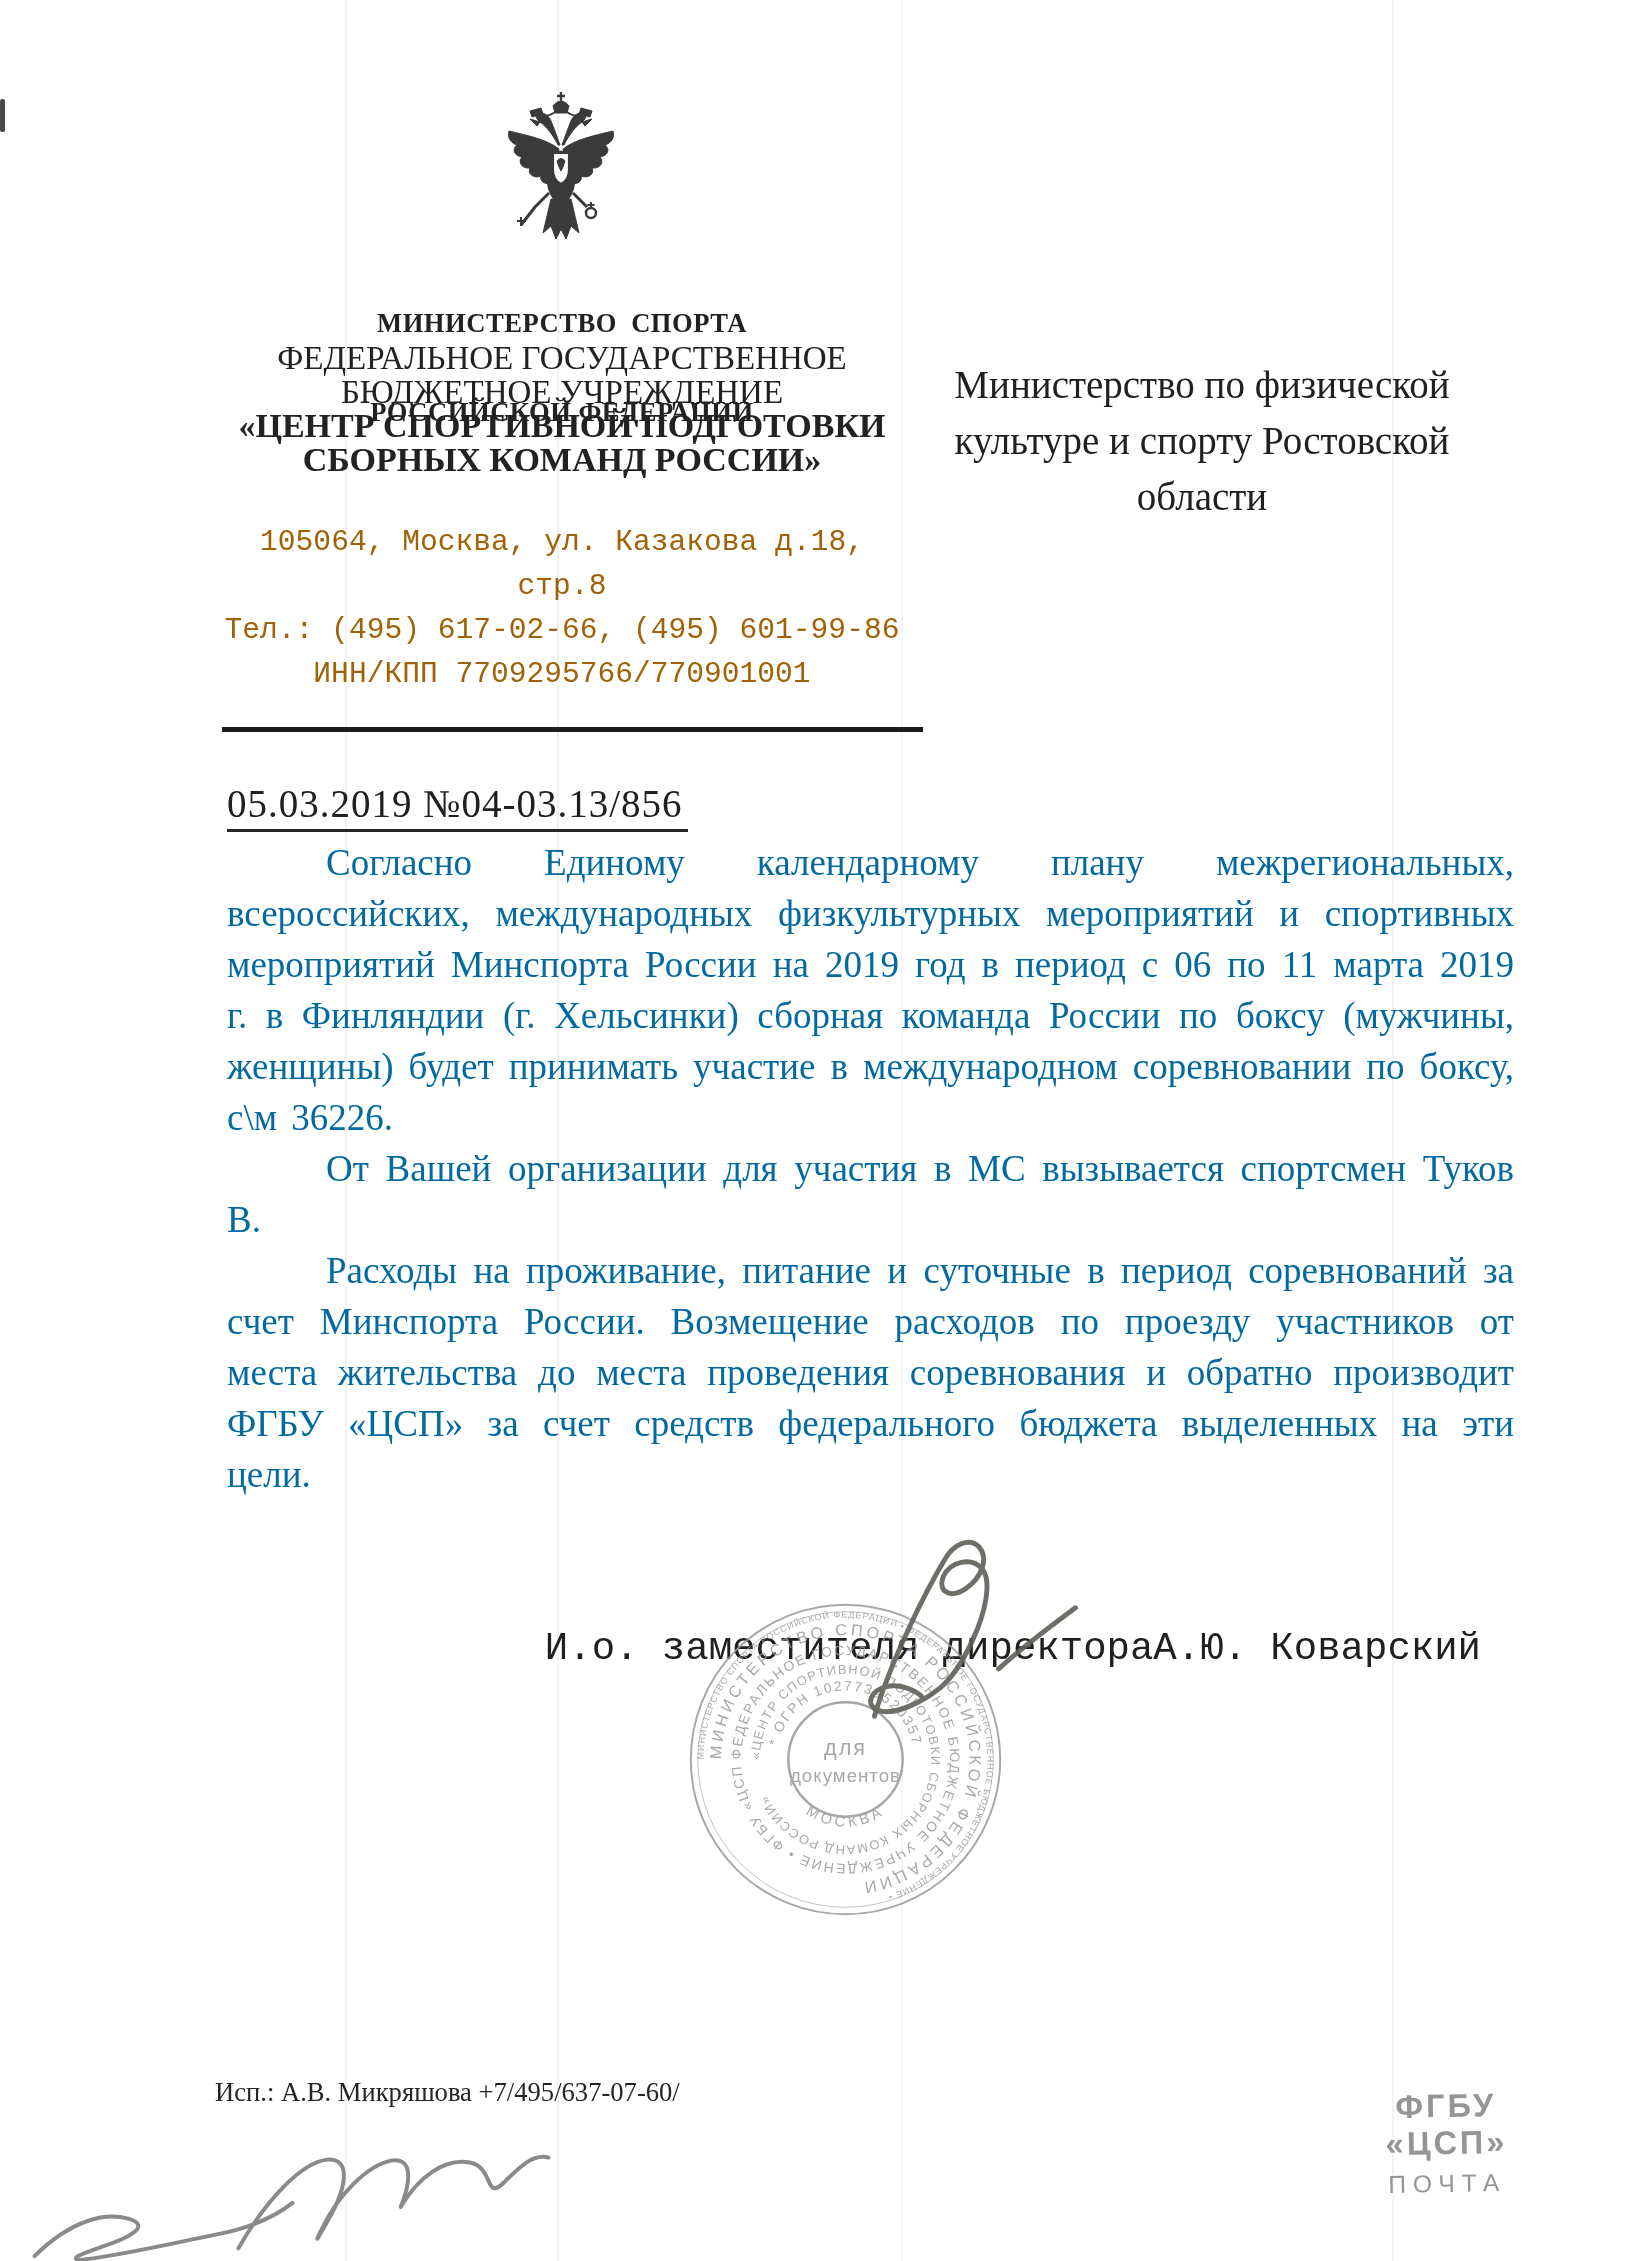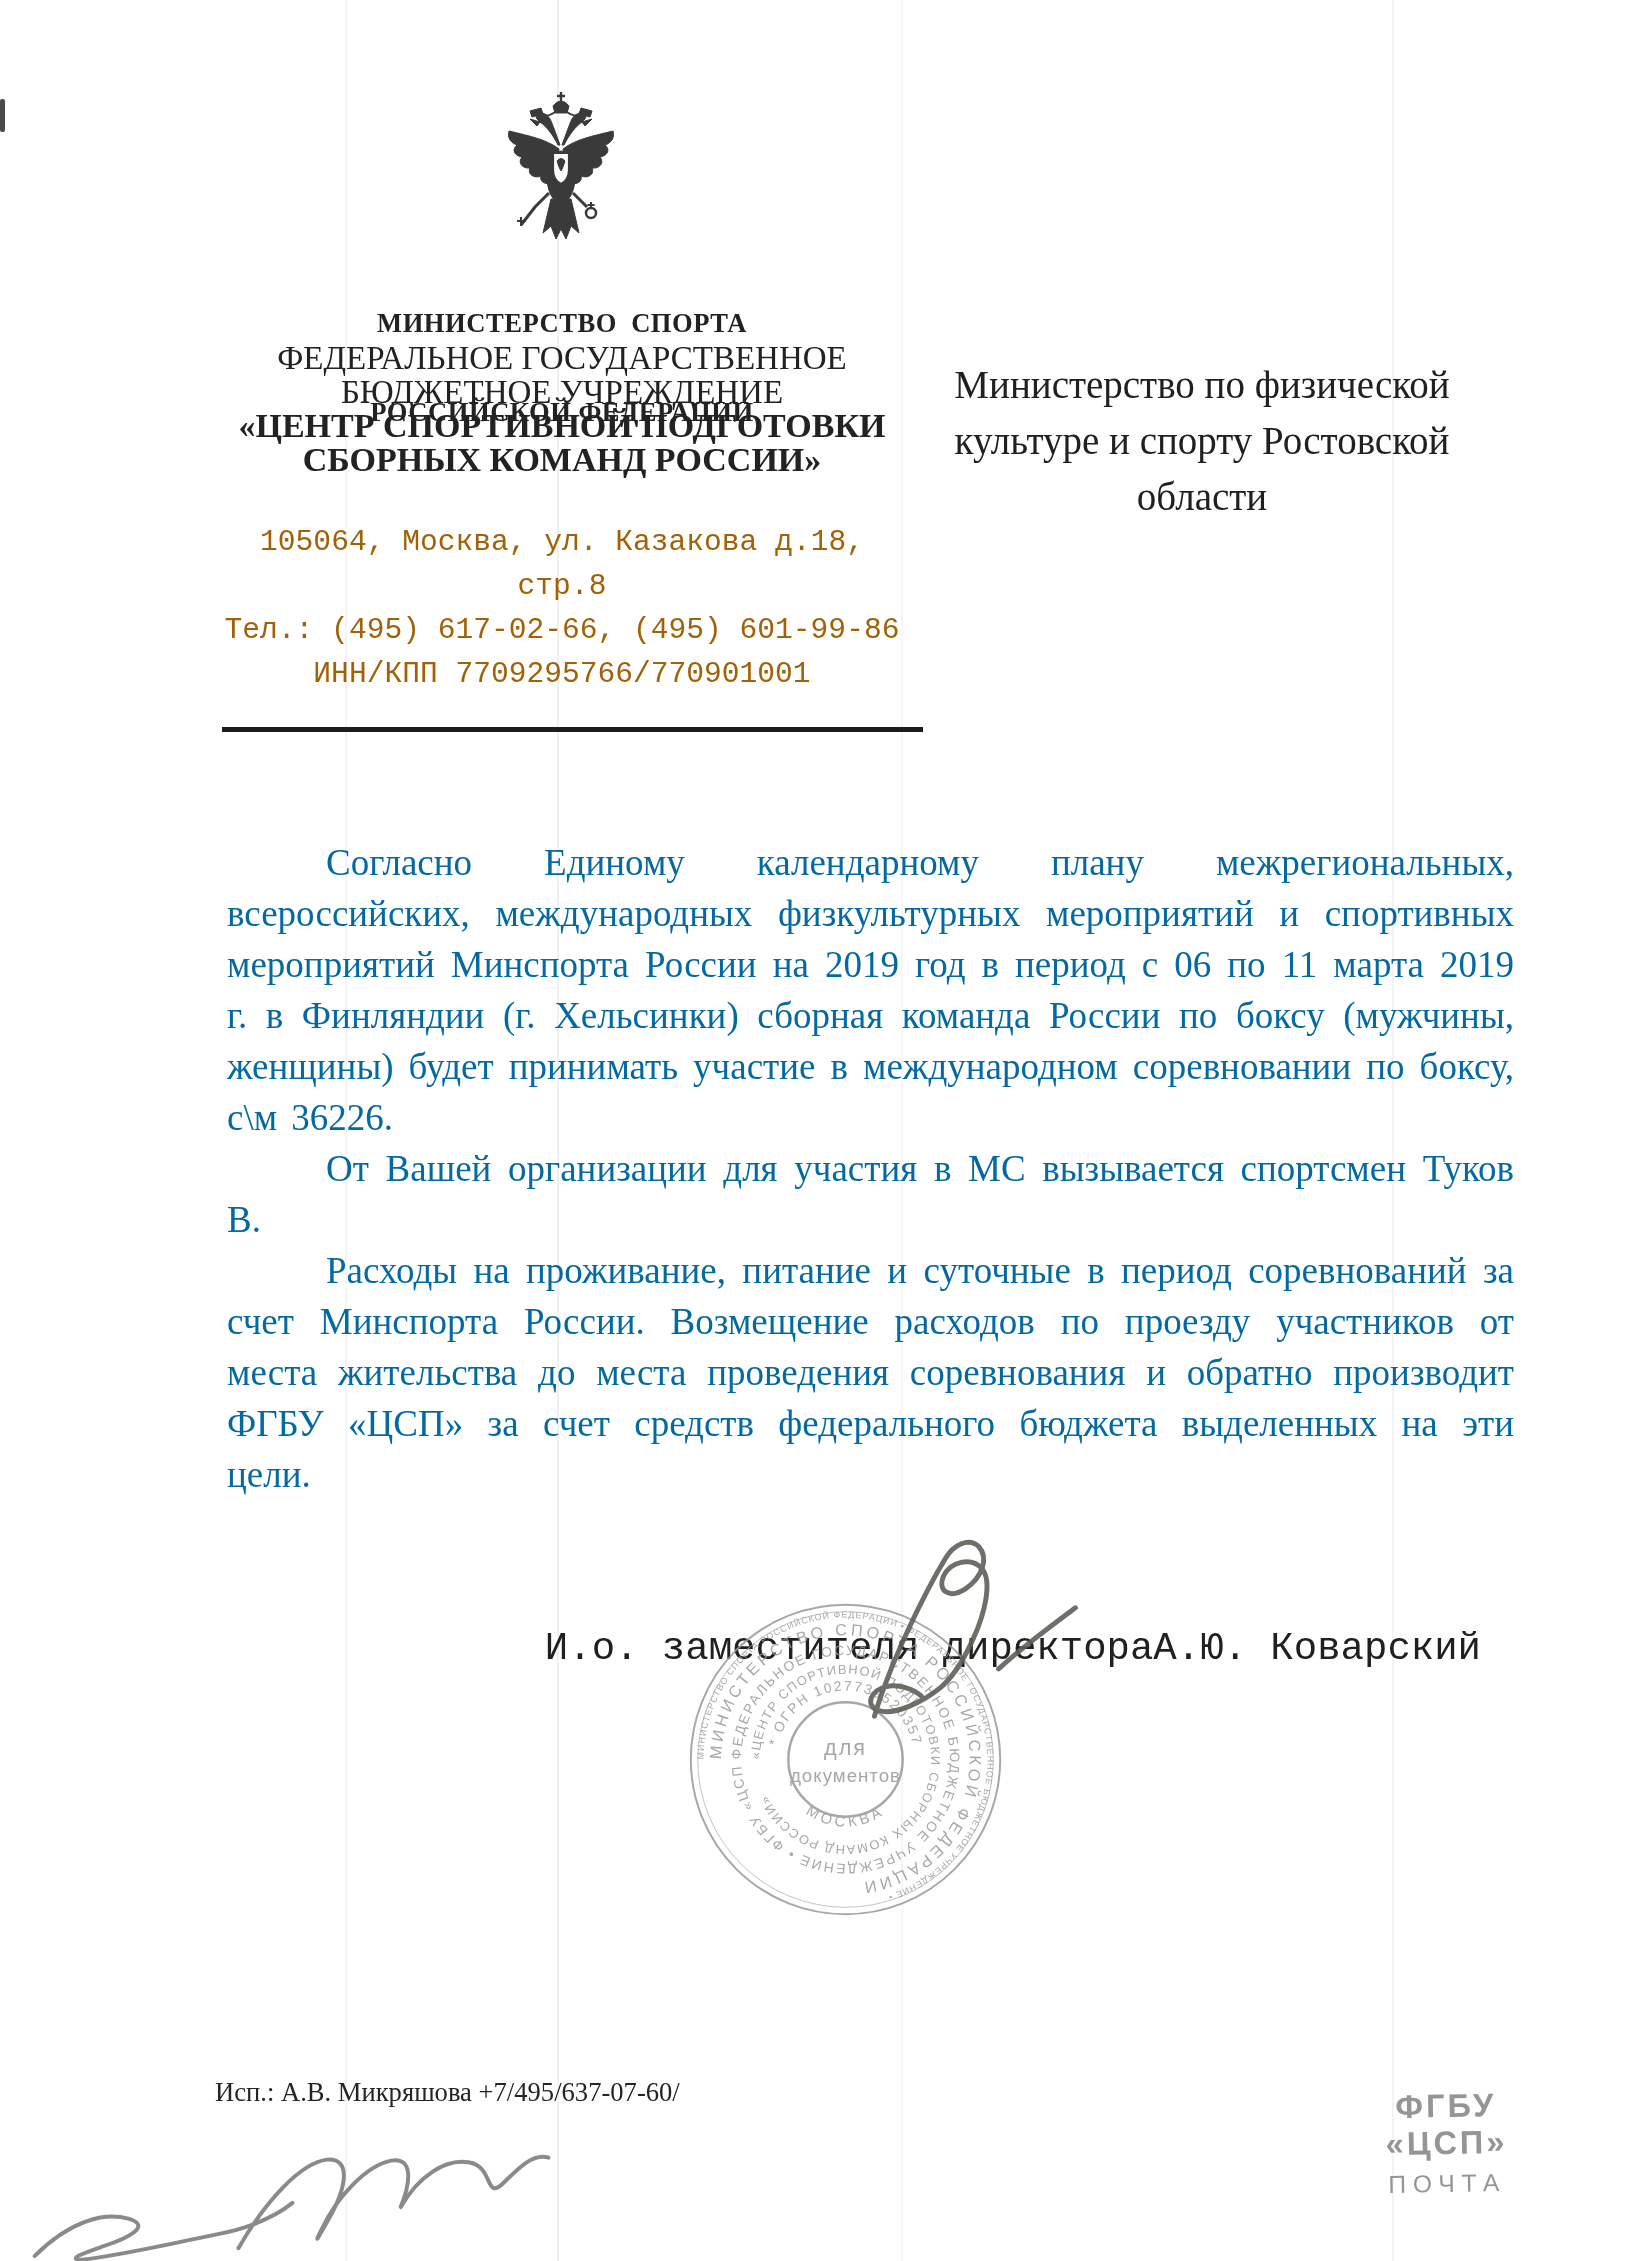--- a/index.html
+++ b/index.html
@@ -113,20 +113,21 @@
   <div class="lh-contacts">
     <div class="l">105064, Москва, ул. Казакова д.18, стр.8</div>
     <div class="l">Тел.: (495) 617-02-66, (495) 601-99-86</div>
     <div class="l">ИНН/КПП 7709295766/770901001</div>
   </div>
 
   <div class="divider"></div>
 
   <div class="recipient">Министерство по физической культуре и спорту Ростовской области</div>
 
+  <div class="reference">05.03.2019 №04-03.13/856</div>
 
   <div class="body-text">
     <p>Согласно Единому календарному плану межрегиональных, всероссийских, международных физкультурных мероприятий и спортивных мероприятий Минспорта России на 2019 год в период с 06 по 11 марта 2019 г. в Финляндии (г. Хельсинки) сборная команда России по боксу (мужчины, женщины) будет принимать участие в международном соревновании по боксу, с\м 36226.</p>
     <p>От Вашей организации для участия в МС вызывается спортсмен Туков В.</p>
     <p>Расходы на проживание, питание и суточные в период соревнований за счет Минспорта России. Возмещение расходов по проезду участников от места жительства до места проведения соревнования и обратно производит ФГБУ «ЦСП» за счет средств федерального бюджета выделенных на эти цели.</p>
   </div>
 
   <div class="sign-row">
     <span>И.о. заместителя директора</span>
     <span>А.Ю. Коварский</span>

